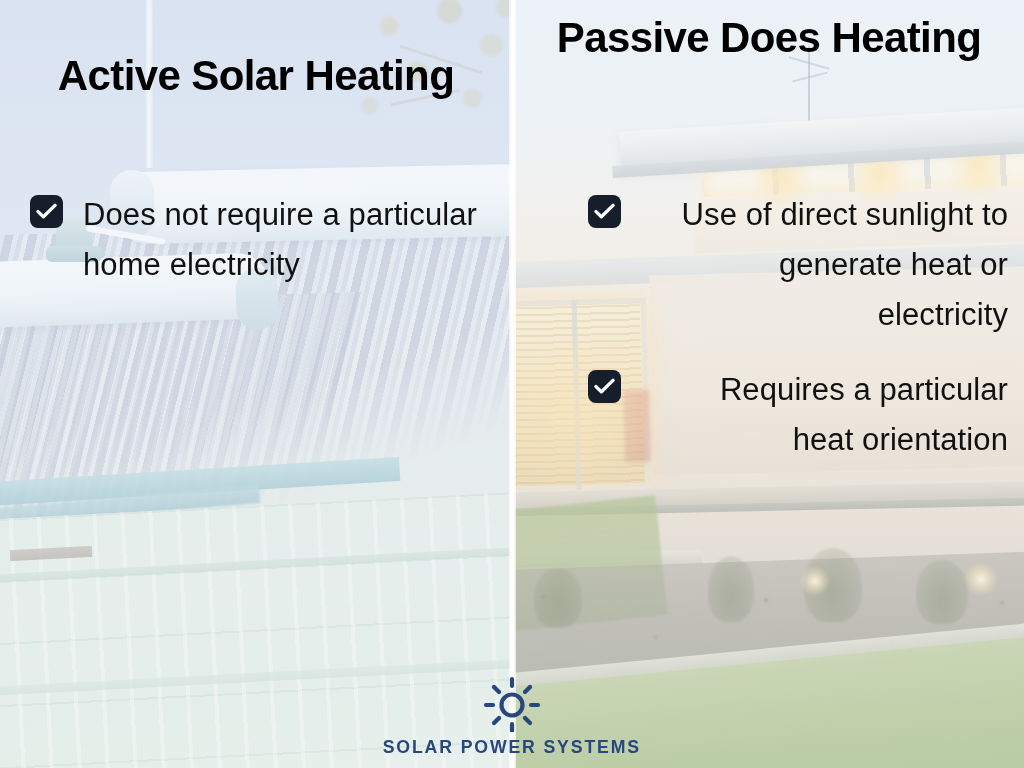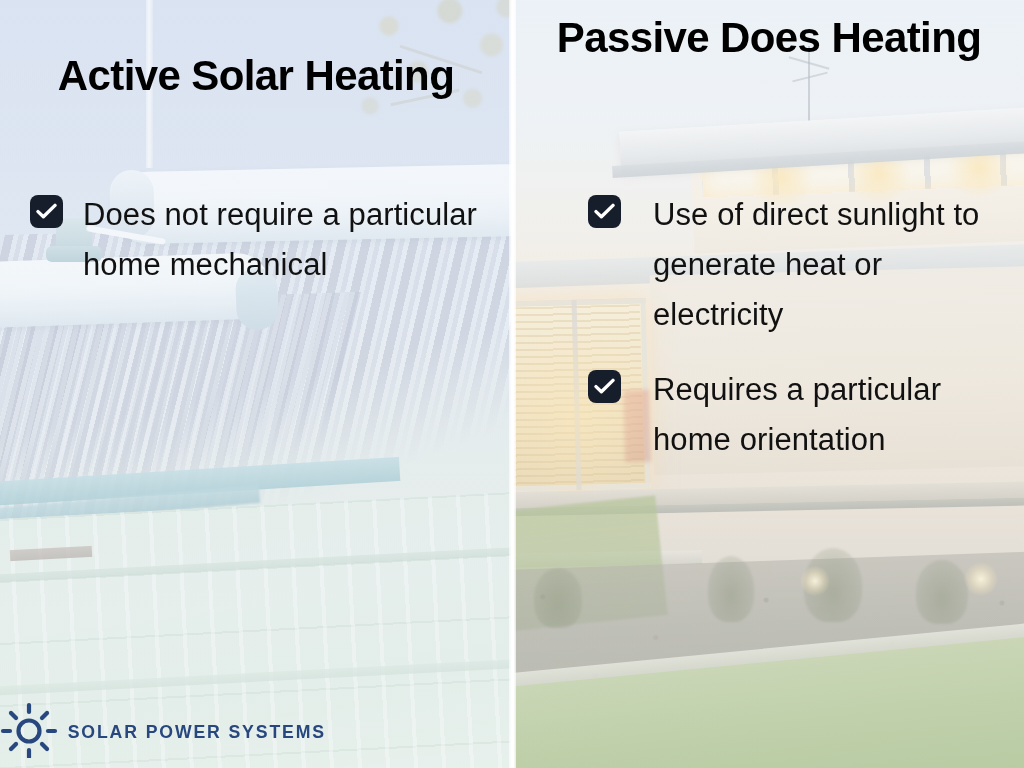--- a/index.html
+++ b/index.html
@@ -344,32 +344,32 @@
   .checkbox {
     flex:0 0 auto; width:33px; height:33px; border-radius:8px;
     background:#161d2b; position:relative; margin-top:5px;
   }
   .checkbox svg { position:absolute; left:6px; top:8px; }
 
   .bullet-text {
     margin-left:20px; font-size:31px; color:#111;
     line-height:1.62; font-weight:400; letter-spacing:.1px;
   }
-  .list-right .bullet-text { margin-left:32px; }
+  .list-right .bullet-text { margin-left:32px;text-align:right; }
 
   .vs {
     position:absolute; left:428px; top:320px; width:168px;
     text-align:center; font-size:86px; font-weight:700; color:#000;
     letter-spacing:-3px; line-height:1; z-index:9;
   }
 
   
   .logo {
     position:absolute; left:0; right:0; bottom:10px;
-    display:flex; align-items:center; z-index:10;text-align:center;
+    display:flex; flex-direction:column; align-items:center; z-index:10;text-align:center;
   }
   .logo-mark { width:58px; height:56px; }
   .logo-text {
     margin-top:4px; font-size:19px; font-weight:700;
     letter-spacing:2.0px; color:#27477e;
     font-family:"Liberation Sans", sans-serif;
     transform:scaleX(.93);
   }
 </style>
 </head>
@@ -462,21 +462,21 @@
 
     <div class="list list-left">
 
 
       <div class="bullet">
         <span class="checkbox">
           <svg width="21" height="17" viewBox="0 0 21 17" aria-hidden="true">
             <path d="M2 8.6 L7.4 13.8 L19 2.4" fill="none" stroke="#ffffff" stroke-width="3.4" stroke-linecap="round" stroke-linejoin="round"></path>
           </svg>
         </span>
-        <span class="bullet-text">Does not require a particular home mechanical</span>
+        <span class="bullet-text">Does not require a particular home electricity</span>
       </div>
 
     </div>
 
     <div class="list list-right">
 
       <div class="bullet">
         <span class="checkbox">
           <svg width="21" height="17" viewBox="0 0 21 17" aria-hidden="true">
             <path d="M2 8.6 L7.4 13.8 L19 2.4" fill="none" stroke="#ffffff" stroke-width="3.4" stroke-linecap="round" stroke-linejoin="round"></path>
@@ -484,21 +484,21 @@
         </span>
         <span class="bullet-text">Use of direct sunlight to generate heat or electricity</span>
       </div>
 
       <div class="bullet">
         <span class="checkbox">
           <svg width="21" height="17" viewBox="0 0 21 17" aria-hidden="true">
             <path d="M2 8.6 L7.4 13.8 L19 2.4" fill="none" stroke="#ffffff" stroke-width="3.4" stroke-linecap="round" stroke-linejoin="round"></path>
           </svg>
         </span>
-        <span class="bullet-text">Requires a particular home orientation</span>
+        <span class="bullet-text">Requires a particular heat orientation</span>
       </div>
 
     </div>
 
 
     <div class="logo">
       <svg class="logo-mark" viewBox="0 0 58 56">
         <g stroke="#27477e" stroke-width="4.2" stroke-linecap="round" fill="none">
           <circle cx="29" cy="29" r="10.5"></circle>
           <line x1="29" y1="3" x2="29" y2="10"></line>

